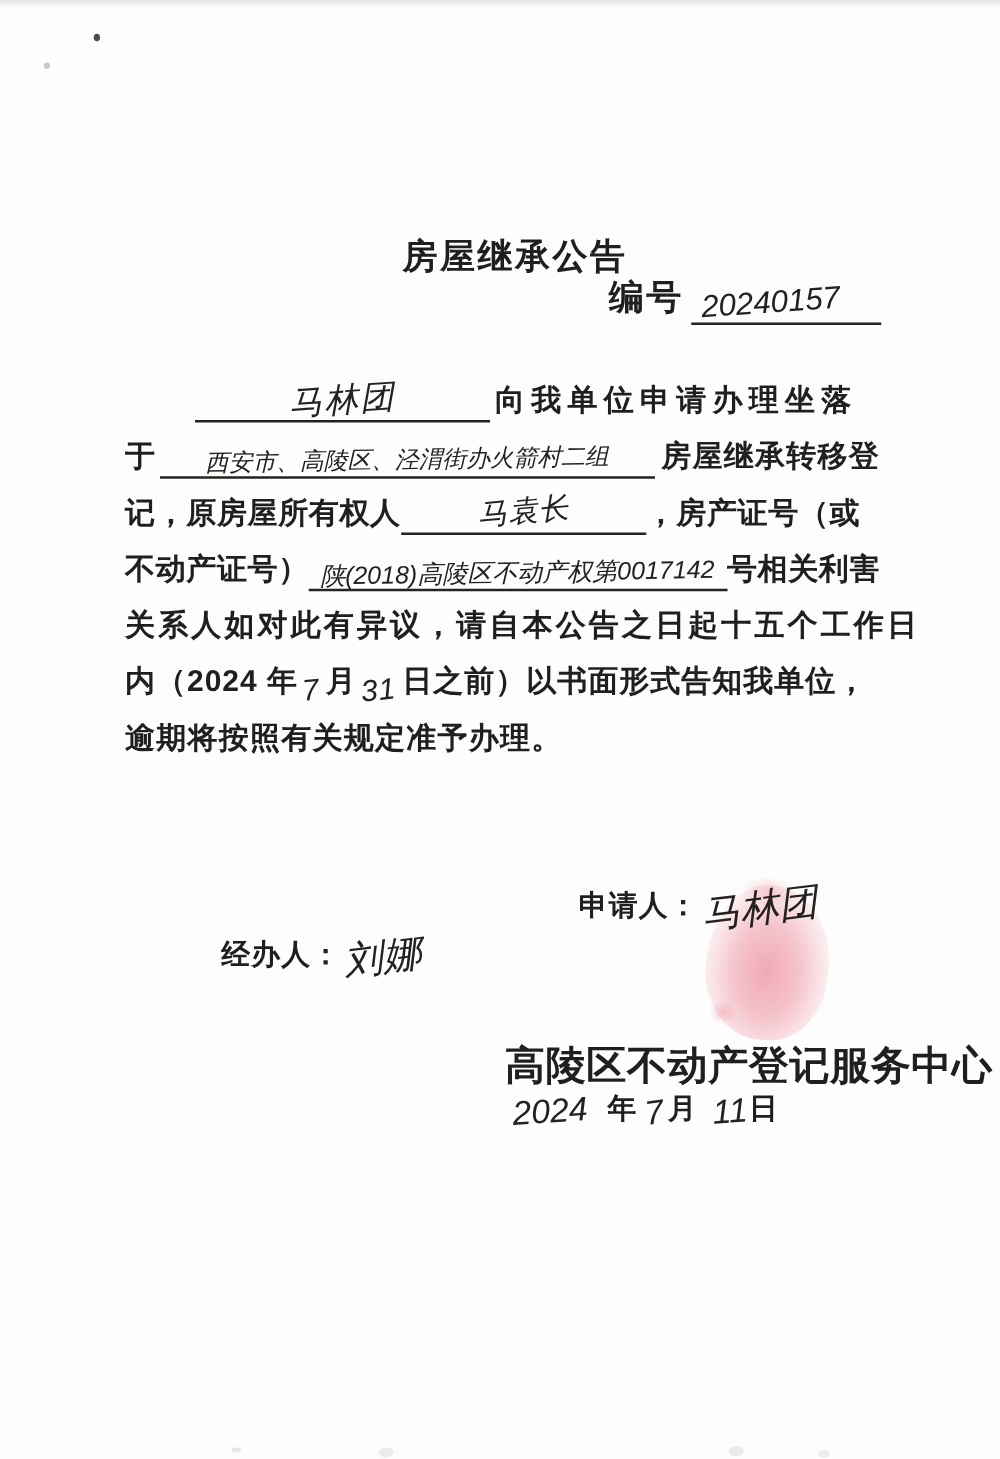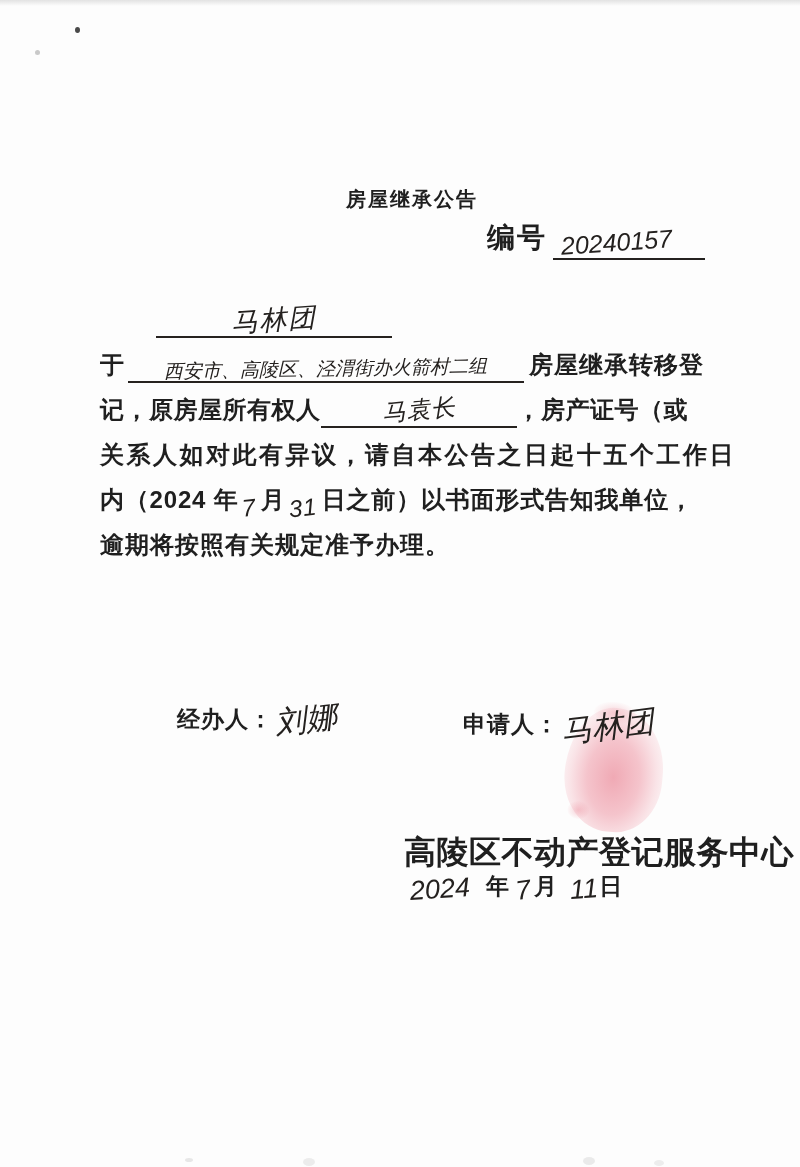--- a/index.html
+++ b/index.html
@@ -21,21 +21,21 @@
   .smudge-bottom {
     position:absolute; left:185px; top:1158px; width:8px; height:4px;
     background:#e7e7e7; border-radius:50%;
     box-shadow:120px 2px 0 2px #ececec, 400px 1px 0 2px #eaeaea, 470px 3px 0 1px #ededed;
   }
 
   
   .doc-title {
     position:absolute; top:186px; left:0; width:800px;
     text-align:center; padding-left:24px;
-    font-size:20px; font-weight:bold; letter-spacing:2px;
+    font-size:28px; font-weight:bold; letter-spacing:2px;
   }
 
   
   .number-row {
     position:absolute; top:226px; left:487px; height:34px;
     display:flex; align-items:flex-end;
   }
   .number-label { font-size:28px; font-weight:bold; letter-spacing:2px; padding-bottom:3px; }
   .number-blank {
     display:inline-flex; justify-content:flex-start; align-items:flex-end;
@@ -74,21 +74,21 @@
   .l6 { letter-spacing:0.8px; }
   .l7 { letter-spacing:1px; }
 
   .hw-fill-name { font-size:27px; padding-bottom:2px; transform:rotate(-4deg); }
   .hw-address { font-size:19px; padding-bottom:3px; transform:rotate(-1deg); letter-spacing:0; font-weight:normal; }
   .hw-owner { font-size:24px; padding-bottom:4px; transform:rotate(-5deg); }
   .hw-cert { font-size:20px; padding-bottom:2px; transform:rotate(-1deg); letter-spacing:0; font-weight:normal; }
   .hw-inline { font-size:24px; margin:0 4px; transform:rotate(-6deg) translateY(-2px); }
 
   
-  .sig-handler { position:absolute; left:177px; top:704px; display:flex; }
+  .sig-handler { position:absolute; left:177px; top:748px; display:flex; align-items:flex-end; }
   .sig-applicant { position:absolute; left:463px; top:709px; display:flex; align-items:flex-end; z-index:2; }
   .sig-label { font-size:23px; font-weight:bold; letter-spacing:1px; padding-bottom:4px; }
   .sig-hw { font-size:31px; transform:rotate(-7deg); padding-bottom:2px; margin-left:2px; }
 
   
   .fingerprint {
     position:absolute; left:565px; top:708px; width:98px; height:124px; z-index:1;
     background:radial-gradient(ellipse at 50% 56%,
       rgba(232,118,136,0.62) 0%,
       rgba(237,143,158,0.52) 38%,
@@ -141,38 +141,46 @@
       <span class="hw hw-num">20240157</span>
     </span>
   </div>
 
   <div class="body-block">
 
     <div class="bline l1">
       <span class="blank">
         <span class="hw hw-fill-name">马林团</span>
       </span>
+      <span class="pt">向我单位申请办理坐落</span>
     </div>
 
     <div class="bline l2">
       <span class="pt">于</span>
       <span class="blank">
         <span class="hw hw-address">西安市、高陵区、泾渭街办火箭村二组</span>
       </span>
       <span class="pt suffix">房屋继承转移登</span>
     </div>
 
     <div class="bline l3">
       <span class="pt">记，原房屋所有权人</span>
       <span class="blank">
         <span class="hw hw-owner">马袁长</span>
       </span>
       <span class="pt">，房产证号（或</span>
     </div>
 
+    <div class="bline l4">
+      <span class="pt">不动产证号）</span>
+      <span class="blank">
+        <span class="hw hw-cert">陕(2018)高陵区不动产权第0017142</span>
+      </span>
+      <span class="pt">号相关利害</span>
+    </div>
 
     <div class="bline l5">
       <span class="pt">关系人如对此有异议，请自本公告之日起十五个工作日</span>
     </div>
 
     <div class="bline l6">
       <span class="pt">内（2024 年</span>
       <span class="hw hw-inline">7</span>
       <span class="pt">月</span>
       <span class="hw hw-inline">31</span>

